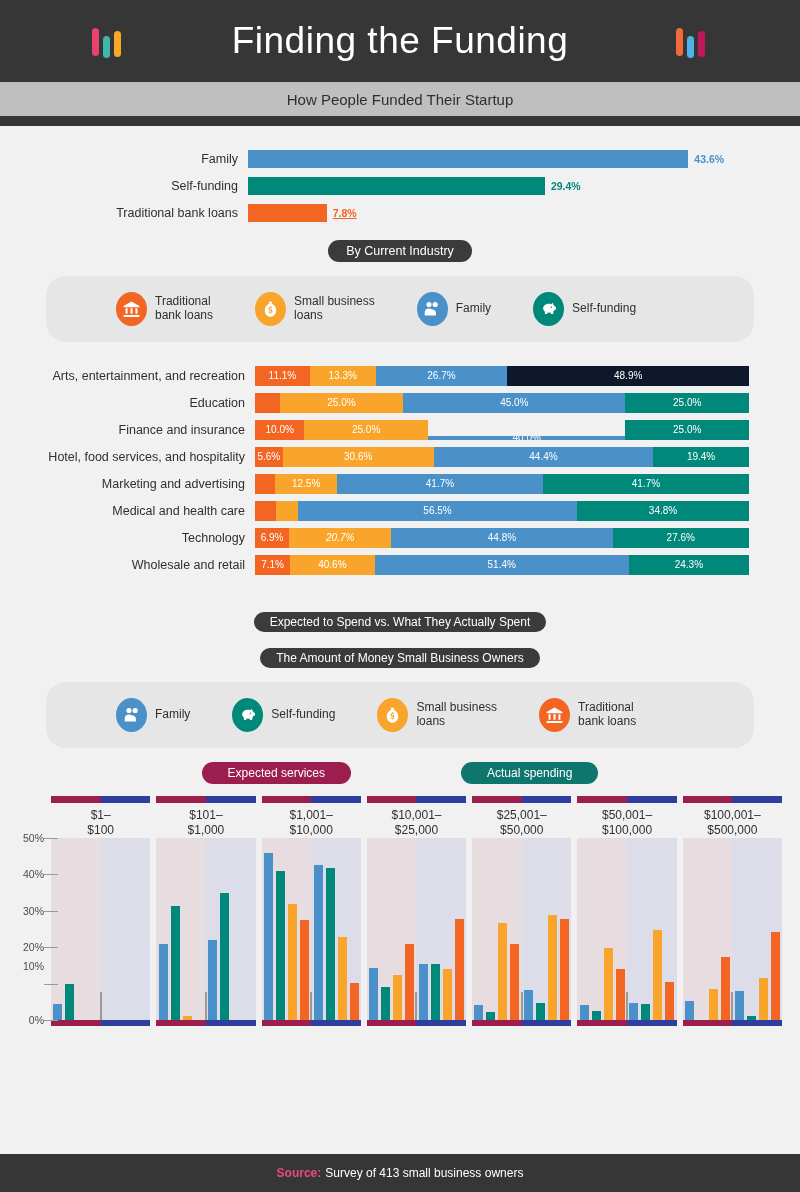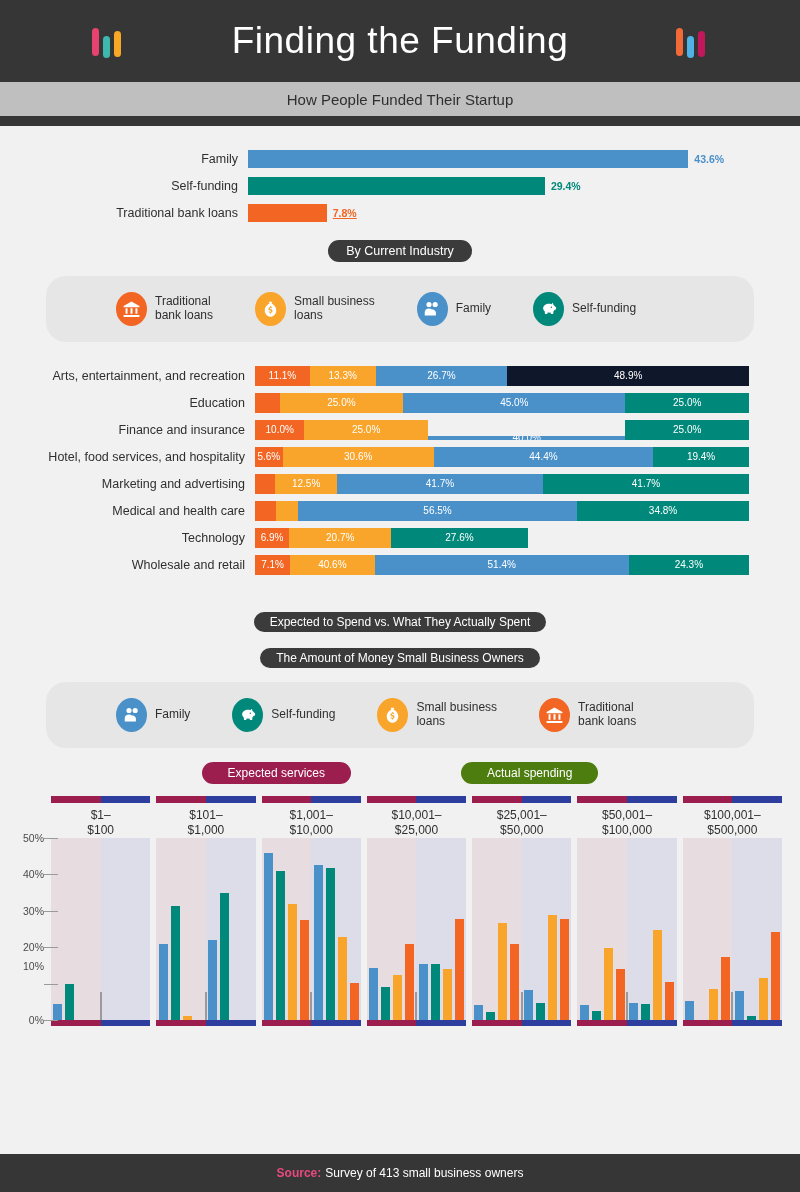--- a/index.html
+++ b/index.html
@@ -247,21 +247,22 @@
         <div class="seg" style="width: 4.3%; background: rgb(242, 101, 34);"></div>
         <div class="seg" style="width: 4.4%; background: rgb(249, 165, 43);"></div>
         <div class="seg" style="width: 56.5%; background: rgb(74, 144, 201);">56.5%</div>
         <div class="seg" style="width: 34.8%; background: rgb(0, 137, 123);">34.8%</div>
       </div>
     </div>
     <div class="srow">
       <div class="lbl">Technology</div>
       <div class="sbar">
         <div class="seg" style="width: 6.9%; background: rgb(242, 101, 34);">6.9%</div>
-        <div class="seg" style="width: 20.7%; background: rgb(249, 165, 43);">20.7%</div>
+        <div class="seg" style="width: 20.7%; background: rgb(249, 165, 43); font-style: italic;">20.7%</div>
+        <div class="seg" style="width: 44.8%; background: rgb(74, 144, 201);">44.8%</div>
         <div class="seg" style="width: 27.6%; background: rgb(0, 137, 123);">27.6%</div>
       </div>
     </div>
     <div class="srow">
       <div class="lbl">Wholesale and retail</div>
       <div class="sbar">
         <div class="seg" style="width: 7.10711%; background: rgb(242, 101, 34);">7.1%</div>
         <div class="seg" style="width: 17.1171%; background: rgb(249, 165, 43);">40.6%</div>
         <div class="seg" style="width: 51.4515%; background: rgb(74, 144, 201);">51.4%</div>
         <div class="seg" style="width: 24.3243%; background: rgb(0, 137, 123);">24.3%</div>
@@ -307,21 +308,21 @@
         <div class="icocircle" style="background: rgb(242, 101, 34);">
           <svg width="19" height="19" viewBox="0 0 24 24">
             <path fill="#fff" d="M12 2 2 7.5V9h20V7.5L12 2zM4.5 10.5v7H7v-7H4.5zm6.2 0v7h2.6v-7h-2.6zm6.3 0v7H19.5v-7H17zM2 19v2.5h20V19H2z"></path>
           </svg>
         </div>
         <div class="txt">Traditional<br>bank loans</div>
       </div>
     </div>
   <div class="spendbtns">
     <div class="spendbtn" id="btn-exp" style="background: rgb(156, 30, 79);">Expected services</div>
-    <div class="spendbtn" id="btn-act" style="background: #4d7c0f;">Actual spending</div>
+    <div class="spendbtn" id="btn-act" style="background: #0f766e;">Actual spending</div>
   </div>
   <div class="grpheaders" id="grpheaders">
       <div class="grphdr">
         <div class="stripe">
           <i style="background: rgb(156, 30, 79);"></i>
           <i style="background: rgb(46, 62, 158);"></i>
         </div>
         <div class="rng">$1–<br>$100</div>
       </div>
       <div class="grphdr">

